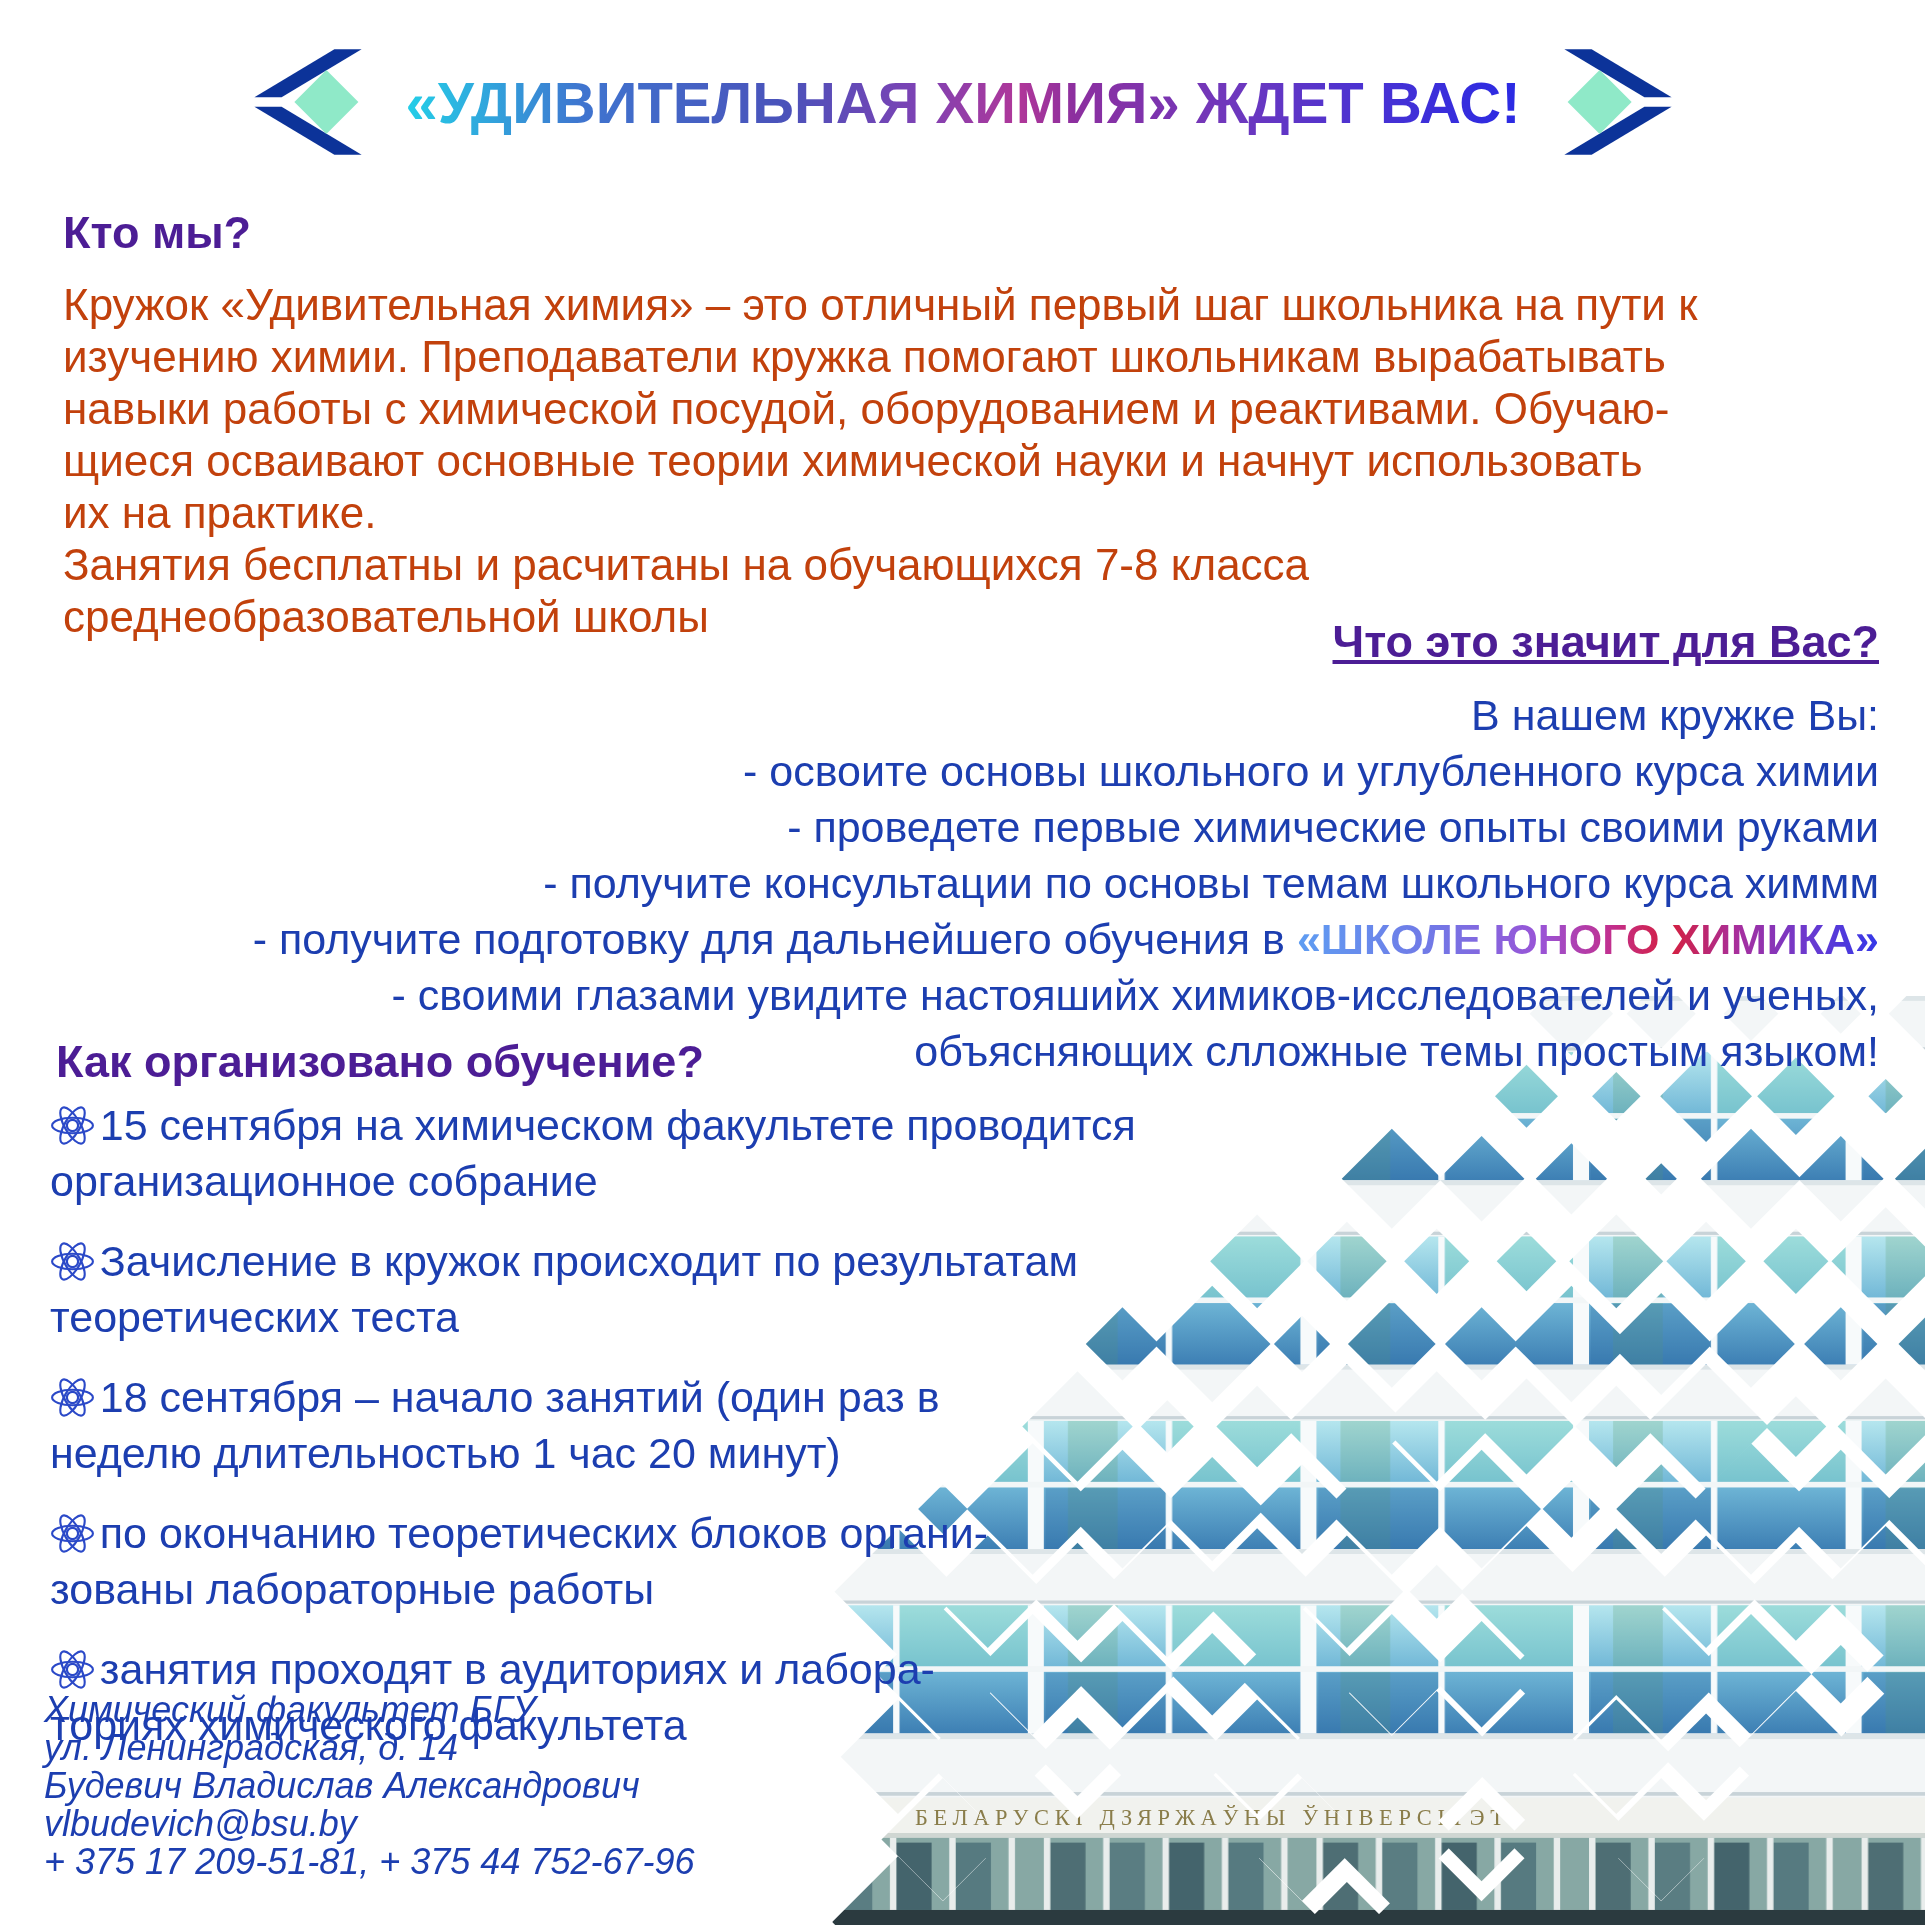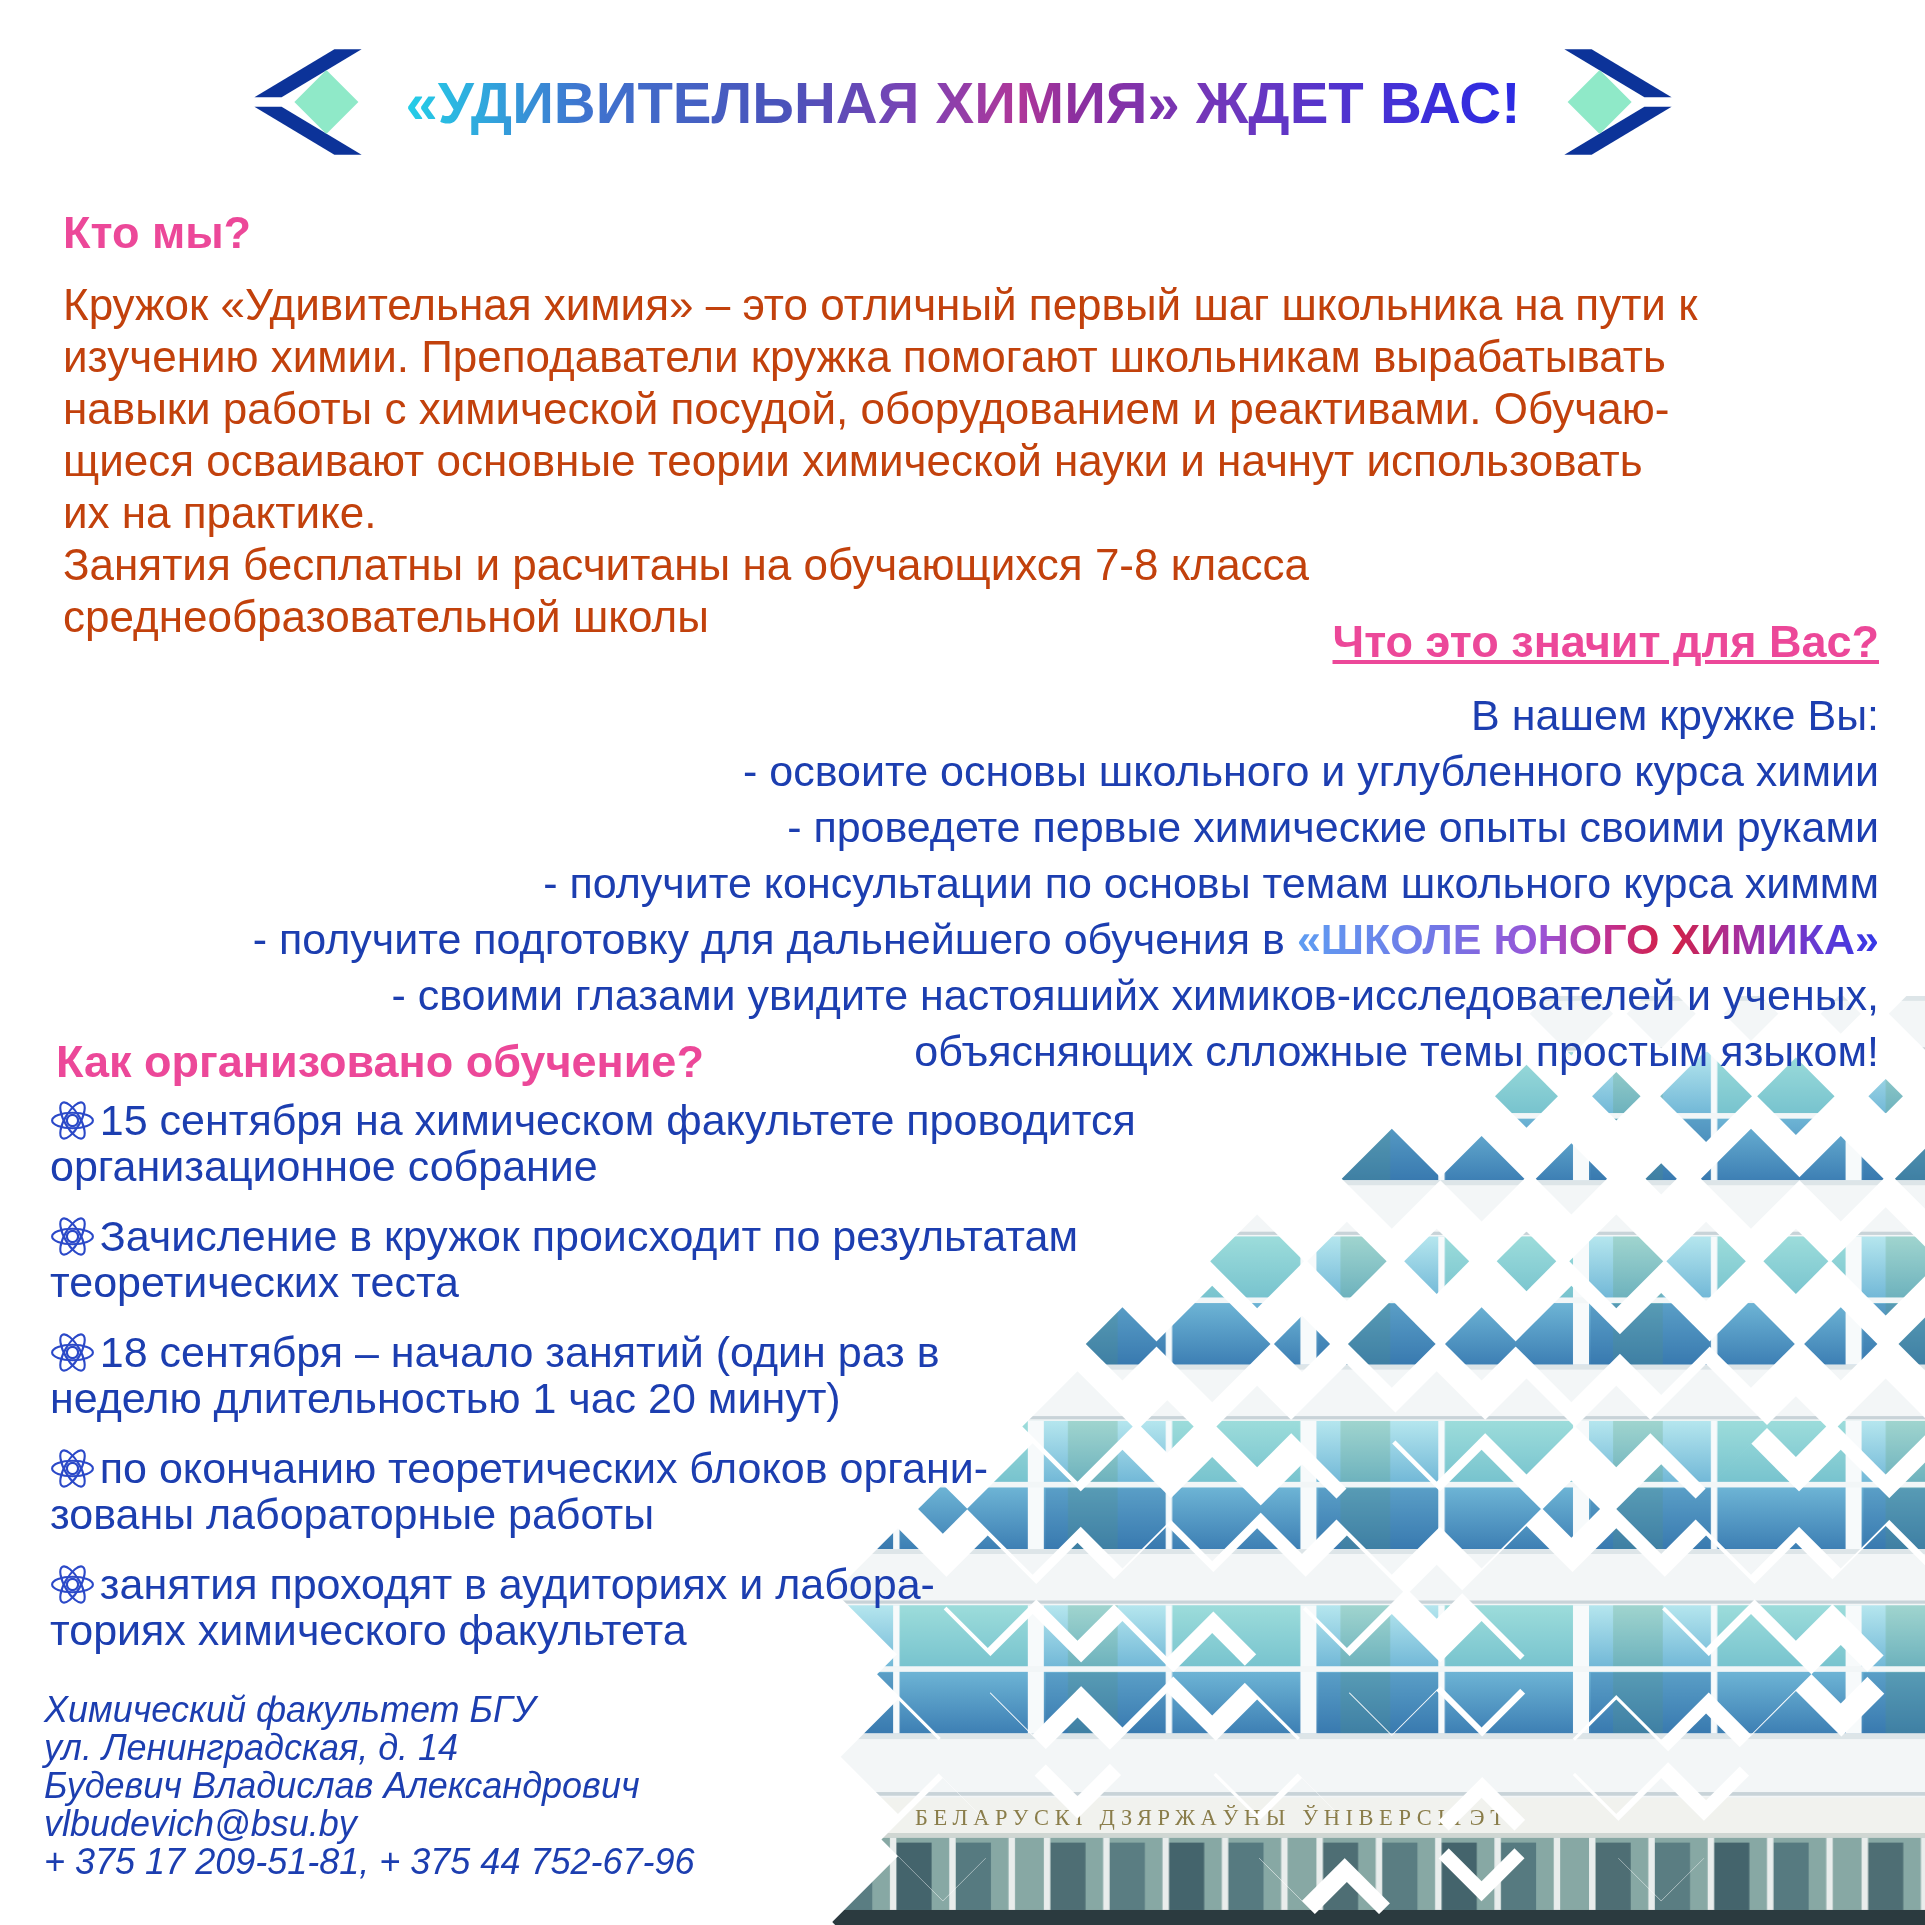--- a/index.html
+++ b/index.html
@@ -17,21 +17,21 @@
     z-index:3;
   }
   .arrow{width:128px;height:106px;flex:0 0 auto;}
   .title{
     font-size:58px;font-weight:bold;letter-spacing:0px;white-space:nowrap;
     background:linear-gradient(90deg,#24cfe8 0%,#3f74cf 16%,#4a52ba 34%,#7d42b4 46%,#b03799 55%,#8c2f9f 60%,#6f38bd 74%,#4a32d2 86%,#2a2ae4 100%);
     -webkit-background-clip:text;background-clip:text;
     -webkit-text-fill-color:transparent;color:transparent;
   }
   
-  .h-navy{font-size:45px;font-weight:bold;color:#ec4899;}
+  .h-navy{font-size:45px;font-weight:bold;color:#4c1d95;}
   
   .who-head{left:63px;top:207px;z-index:3;}
   .who-body{
     left:63px;top:279px;width:1819px;z-index:3;
     font-size:44px;line-height:52px;white-space:pre-line;color:#c2410c;
   }
   
   .ben-head{right:47px;top:616px;text-align:right;z-index:3;text-decoration:underline;}
   .ben-list{
     right:47px;top:687px;width:1845px;text-align:right;z-index:3;
@@ -40,21 +40,21 @@
   .ben-list div{white-space:nowrap;}
   .school{
     font-weight:bold;
     background:linear-gradient(90deg,#5e9df2 0%,#7277e6 24%,#9a53d6 42%,#c22f8e 54%,#d41f3f 64%,#a62f9f 76%,#6a3ad0 88%,#3438e8 100%);
     -webkit-background-clip:text;background-clip:text;
     -webkit-text-fill-color:transparent;color:transparent;
   }
   
   .org-head{left:56px;top:1036px;z-index:3;}
   .org-list{left:50px;top:1097px;width:1331px;z-index:3;}
-  .bullet{margin-bottom:24px;font-size:43px;line-height:46px;color:#1c3eb0;}
+  .bullet{margin-bottom:24px;font-size:43px;line-height:56px;color:#1c3eb0;}
   .bullet .txt{white-space:pre-line;}
   .atom{width:45px;height:45px;vertical-align:-8px;margin-right:4.8px;}
   
   .contact{
     left:44px;top:1691px;z-index:3;
     font-size:36px;line-height:38px;font-style:italic;color:#1c3eb0;white-space:pre-line;
   }
   
   .mosaic{right:0;bottom:0;width:1163px;height:930px;z-index:1;}
 </style>

